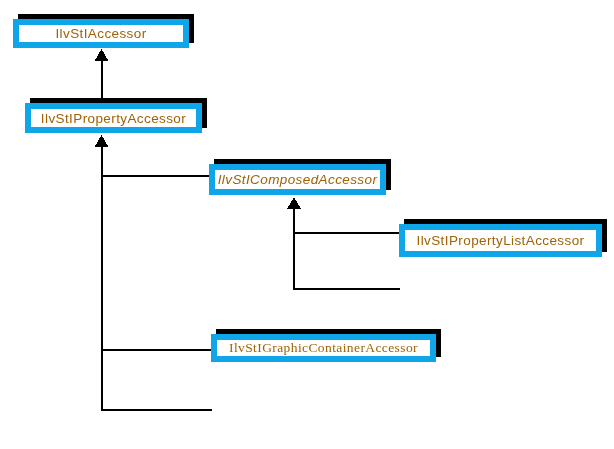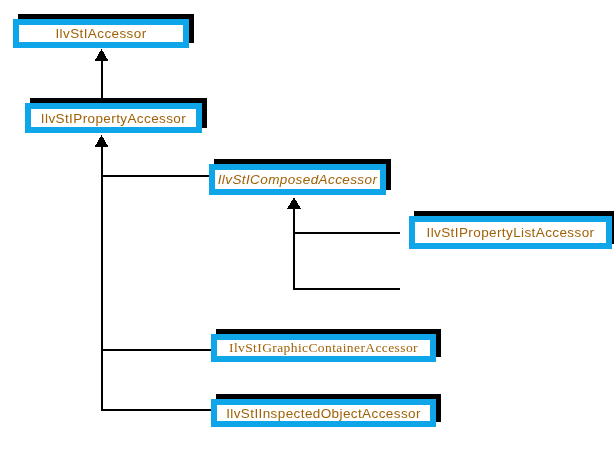--- a/index.html
+++ b/index.html
@@ -33,21 +33,21 @@
     justify-content: center;
     font-size: 13.5px;
     letter-spacing: 0.4px;
     color: #a16207;
     white-space: nowrap;
     cursor: pointer;
   }
   .n1 { left: 13px;  top: 19px;  width: 176px; height: 29px; }
   .n2 { left: 13px;  top: 103px; width: 177px; height: 30px; margin-left: 12px; }
   .n3 { left: 209px; top: 164px; width: 177px; height: 31px; font-style: italic; }
-  .n4 { left: 399px; top: 216px; width: 203px; height: 33px; margin-left: 10px; }
+  .n4 { left: 399px; top: 224px; width: 203px; height: 33px; }
   .n5 { left: 399px; top: 276px; width: 203px; height: 32px; }
   .n6 { left: 211px; top: 334px; width: 225px; height: 28px; font-family: Liberation Serif, serif; }
   .n7 { left: 211px; top: 399px; width: 225px; height: 28px; }
 </style>
 </head>
 <body>
 
 <div class="canvas">
 
   <svg class="edges-svg" width="614" height="449" viewBox="0 0 614 449" stroke="#000000" stroke-width="2" fill="#000000" shape-rendering="crispEdges">
@@ -81,17 +81,14 @@
 
   <div class="node n4">
     <span>IlvStIPropertyListAccessor</span>
   </div>
 
 
   <div class="node n6">
     <span>IlvStIGraphicContainerAccessor</span>
   </div>
 
-  <div class="node n7">
-    <span>IlvStIInspectedObjectAccessor</span>
-  </div>
 
 </div>
 
 </body></html>

